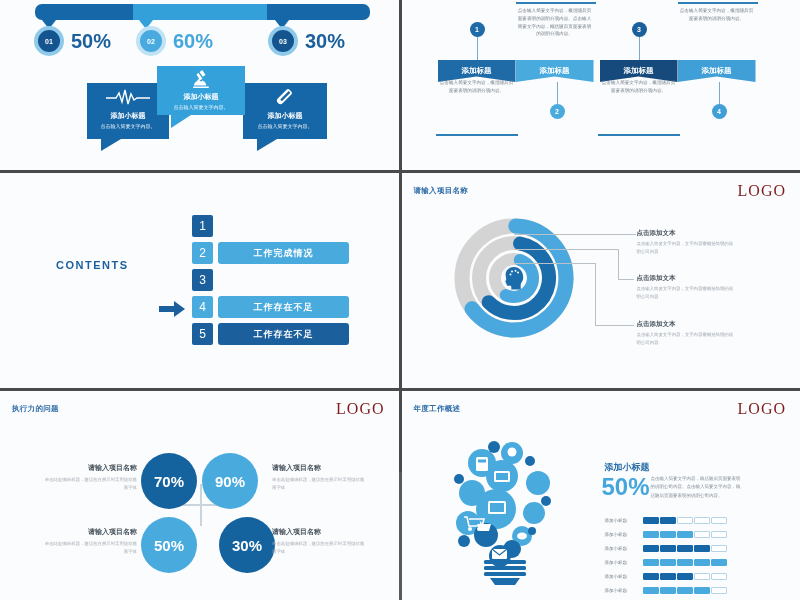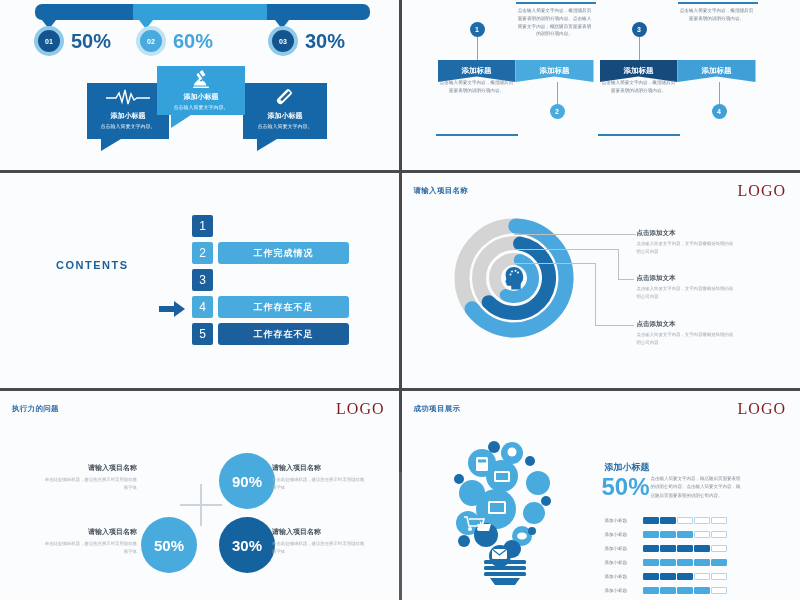--- a/index.html
+++ b/index.html
@@ -324,21 +324,22 @@
   </div>
 
   <div class="slide">
     <div class="slide-inner">
       <div class="s-title">执行力的问题</div>
       <div class="s-logo">LOGO</div>
 
       <div class="plus-v" style="left:200px; top:93px; width:1.5px; height:42px;"></div>
       <div class="plus-h" style="left:180px; top:113px; width:42px; height:1.5px;"></div>
 
-      <div class="circ" style="left:219px; top:62px; background:#49aade;">90%</div>
+      <div class="circ" style="left:141px; top:62px; background:#14629e;">70%</div>
+      <div class="circ" style="left:202px; top:62px; background:#49aade;">90%</div>
       <div class="circ" style="left:141px; top:126px; background:#49aade;">50%</div>
       <div class="circ" style="left:219px; top:126px; background:#14629e;">30%</div>
 
       <div class="cap" style="left:44px; top:72px; text-align:right;">
         <div class="ch">请输入项目名称</div>
         <div class="cb">单击此处编辑标题，建议您在展示时采用微软雅黑字体</div>
       </div>
       <div class="cap" style="left:272px; top:72px; text-align:left;">
         <div class="ch">请输入项目名称</div>
         <div class="cb">单击此处编辑标题，建议您在展示时采用微软雅黑字体</div>
@@ -349,21 +350,21 @@
       </div>
       <div class="cap" style="left:272px; top:136px; text-align:left;">
         <div class="ch">请输入项目名称</div>
         <div class="cb">单击此处编辑标题，建议您在展示时采用微软雅黑字体</div>
       </div>
     </div>
   </div>
 
   <div class="slide">
     <div class="slide-inner">
-      <div class="s-title">成功项目展示</div>
+      <div class="s-title">年度工作概述</div>
       <div class="s-logo">LOGO</div>
 
       <div class="bulb">
         <svg width="110" height="155" viewBox="0 0 110 155">
           <g fill="#49aade">
             <circle cx="32" cy="32" r="14"></circle>
               <circle cx="62" cy="22" r="11"></circle>
             <circle cx="88" cy="52" r="12"></circle>
               <circle cx="22" cy="62" r="13"></circle>
             <circle cx="52" cy="45" r="16"></circle>

